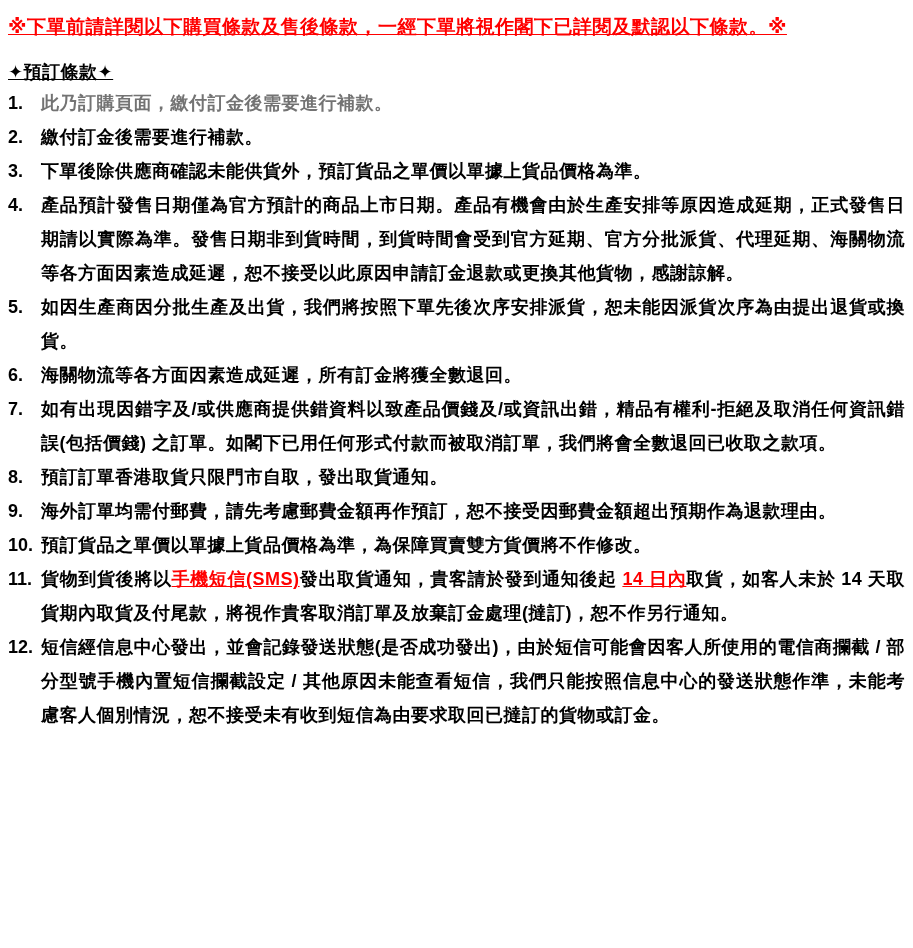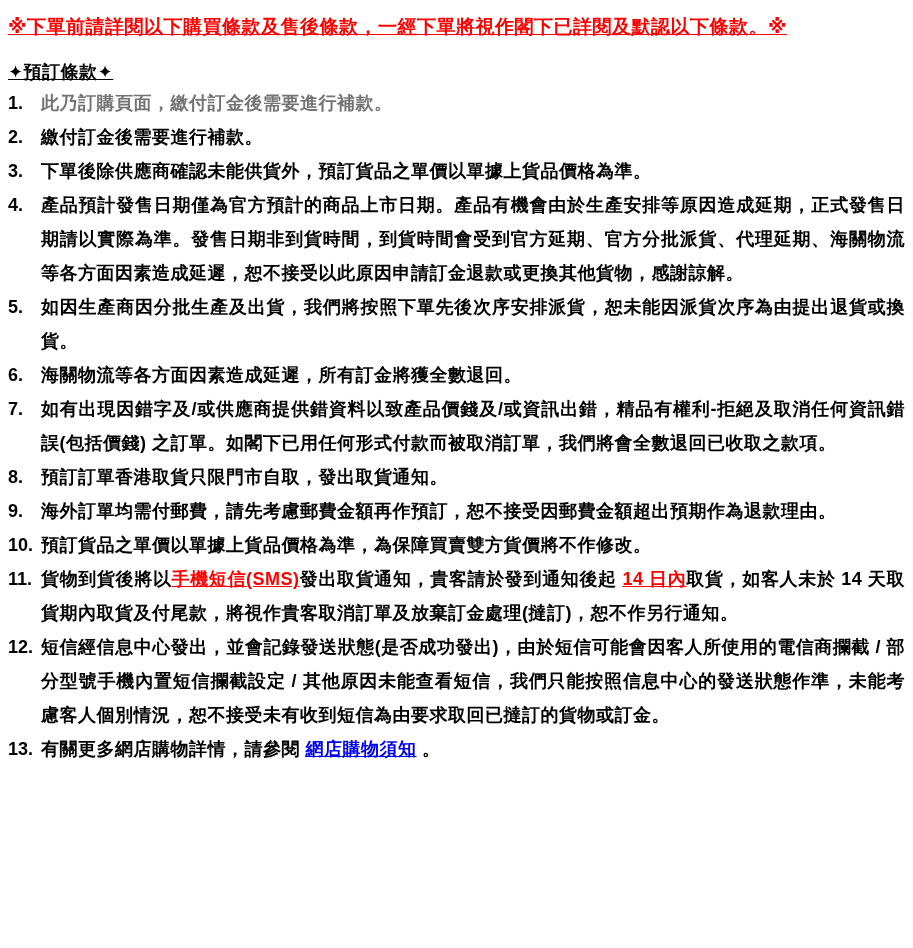--- a/index.html
+++ b/index.html
@@ -133,18 +133,14 @@
   <div class="term">
     <span class="term-num">11.</span>
     <span class="term-text"><span class="seg-normal">貨物到貨後將以</span><span class="seg-red-underline">手機短信(SMS)</span><span class="seg-normal">發出取貨通知，貴客請於發到通知後起 </span><span class="seg-red-underline">14 日內</span><span class="seg-normal">取貨，如客人未於 14 天取貨期內取貨及付尾款，將視作貴客取消訂單及放棄訂金處理(撻訂)，恕不作另行通知。</span></span>
   </div>
 
   <div class="term">
     <span class="term-num">12.</span>
     <span class="term-text"><span class="seg-normal">短信經信息中心發出，並會記錄發送狀態(是否成功發出)，由於短信可能會因客人所使用的電信商攔截 / 部分型號手機內置短信攔截設定 / 其他原因未能查看短信，我們只能按照信息中心的發送狀態作準，未能考慮客人個別情況，恕不接受未有收到短信為由要求取回已撻訂的貨物或訂金。</span></span>
   </div>
 
-  <div class="term">
-    <span class="term-num">13.</span>
-    <span class="term-text"><span class="seg-normal">有關更多網店購物詳情，請參閱 </span><span class="seg-link">網店購物須知</span><span class="seg-normal"> 。</span></span>
-  </div>
 </div>
 </div>
 
 </body></html>

